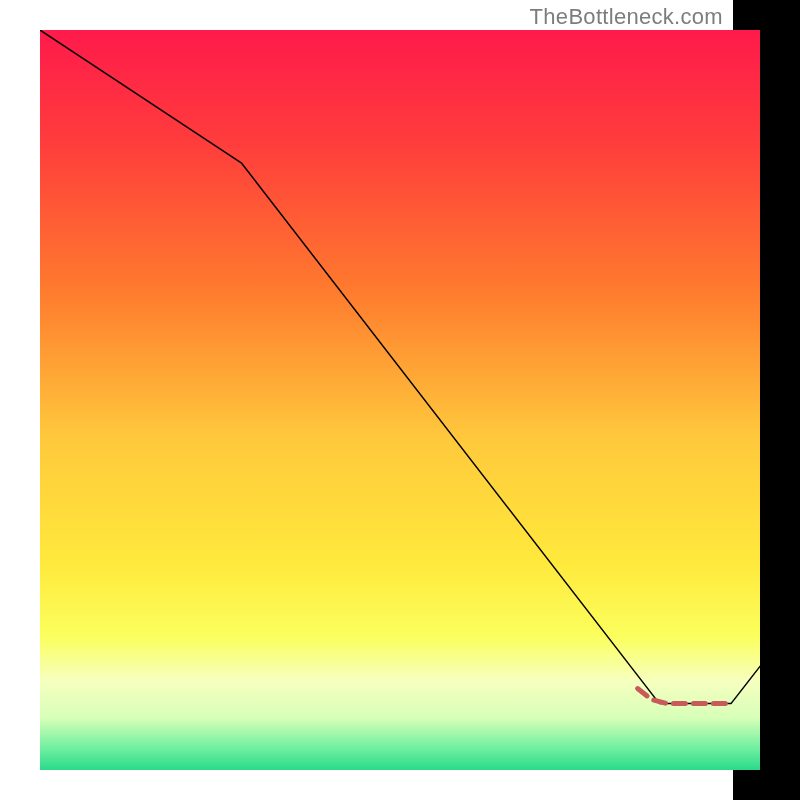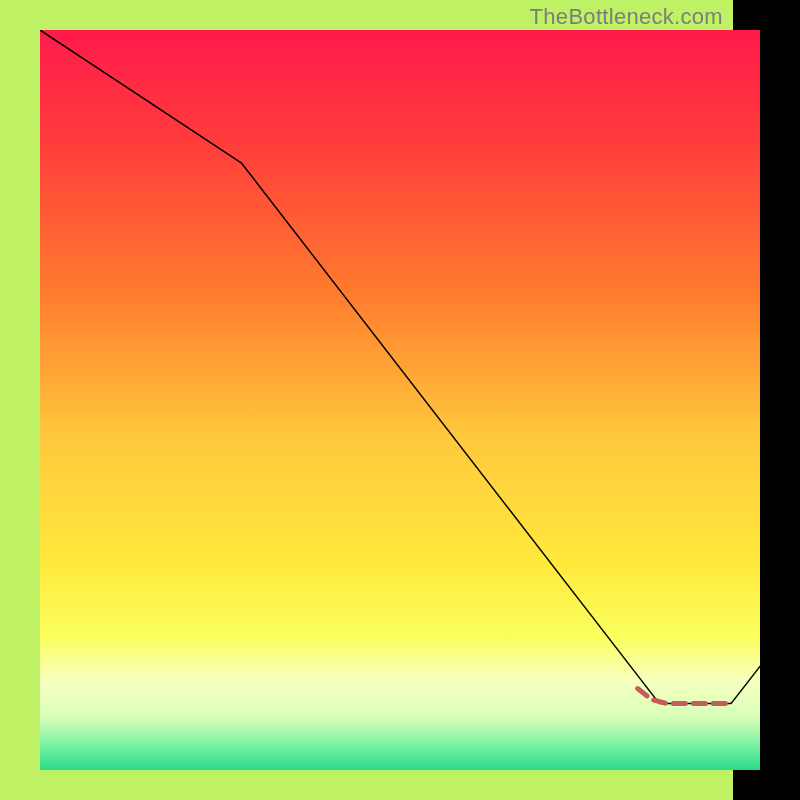--- a/index.html
+++ b/index.html
@@ -7,21 +7,21 @@
     padding: 0;
     width: 800px;
     height: 800px;
     background: #000;
     font-family: Arial, Helvetica, sans-serif;
   }
   .frame {
     position: relative;
     width: 733px;
     height: 800px;
-    background: #bef264;
+    background: #ffffff;
   }
   .watermark {
     position: absolute;
     top: 4px;
     right: 10px;
     color: #7d7d7d;
     font-size: 22px;
     font-weight: 500;
     letter-spacing: 0.3px;
   }

